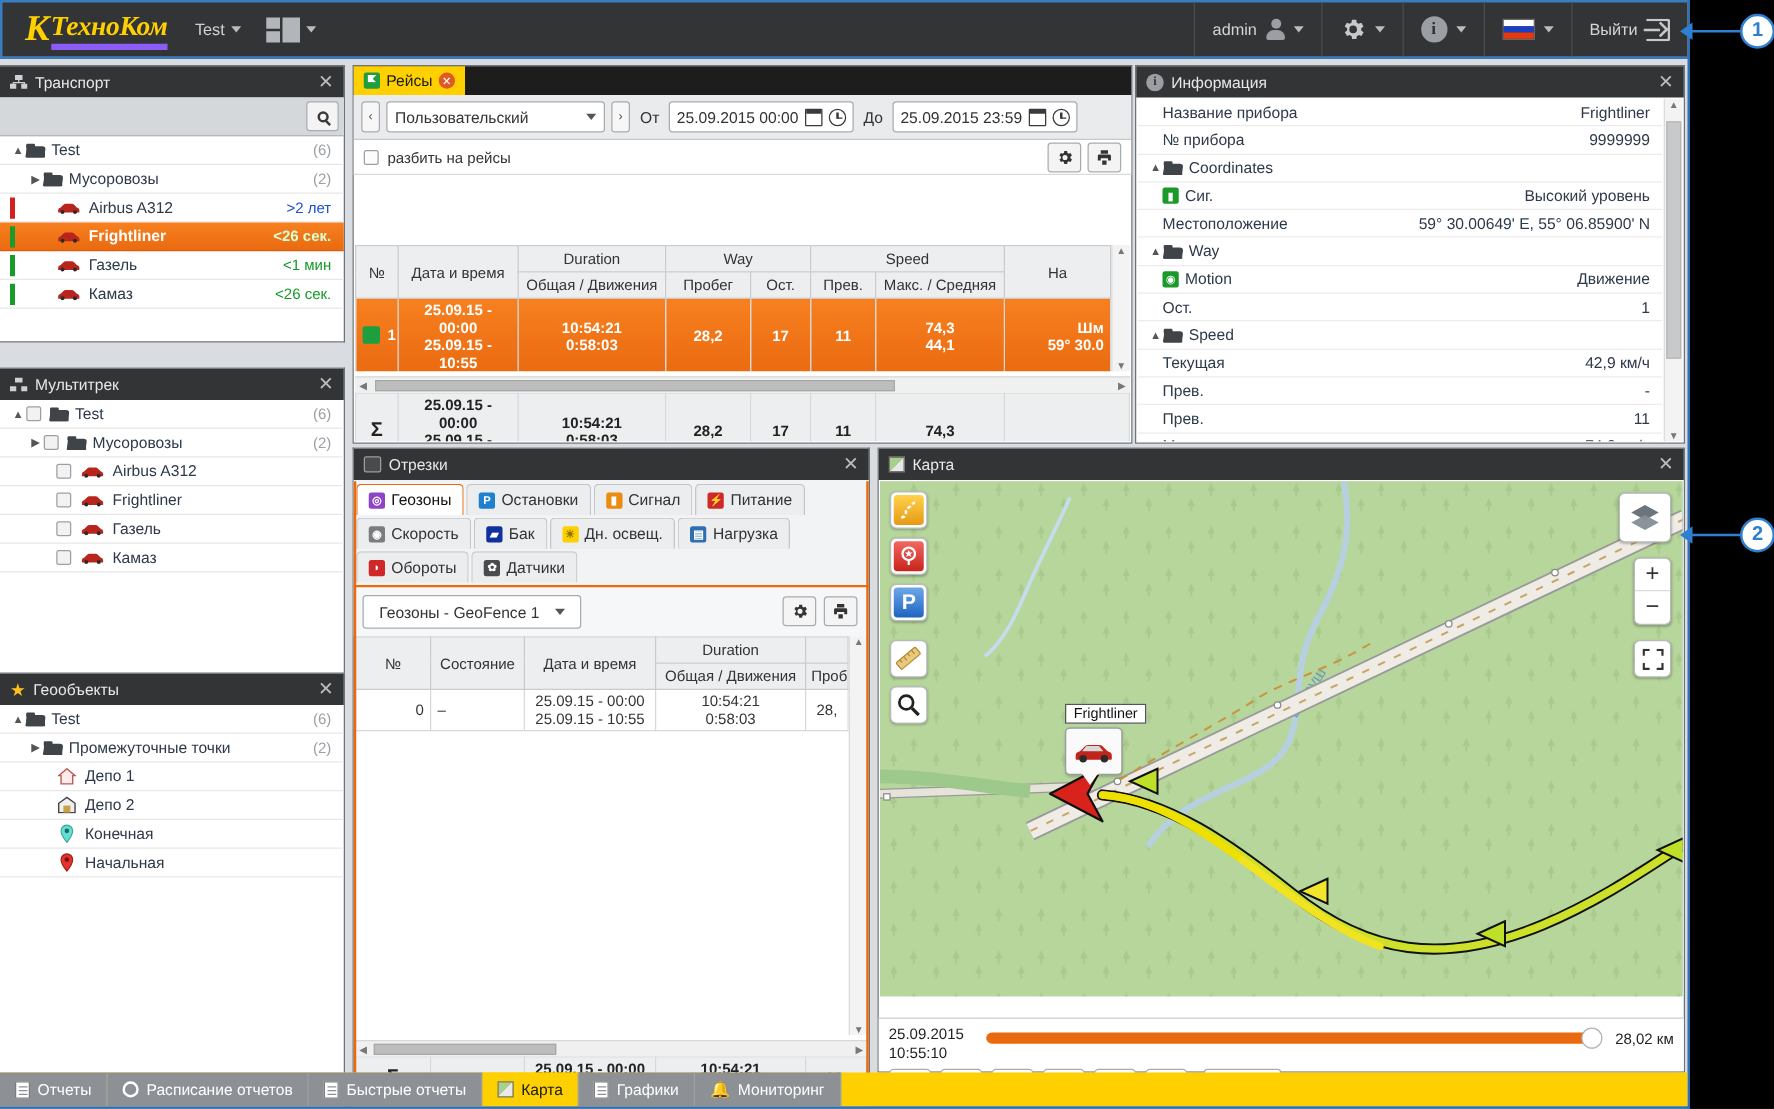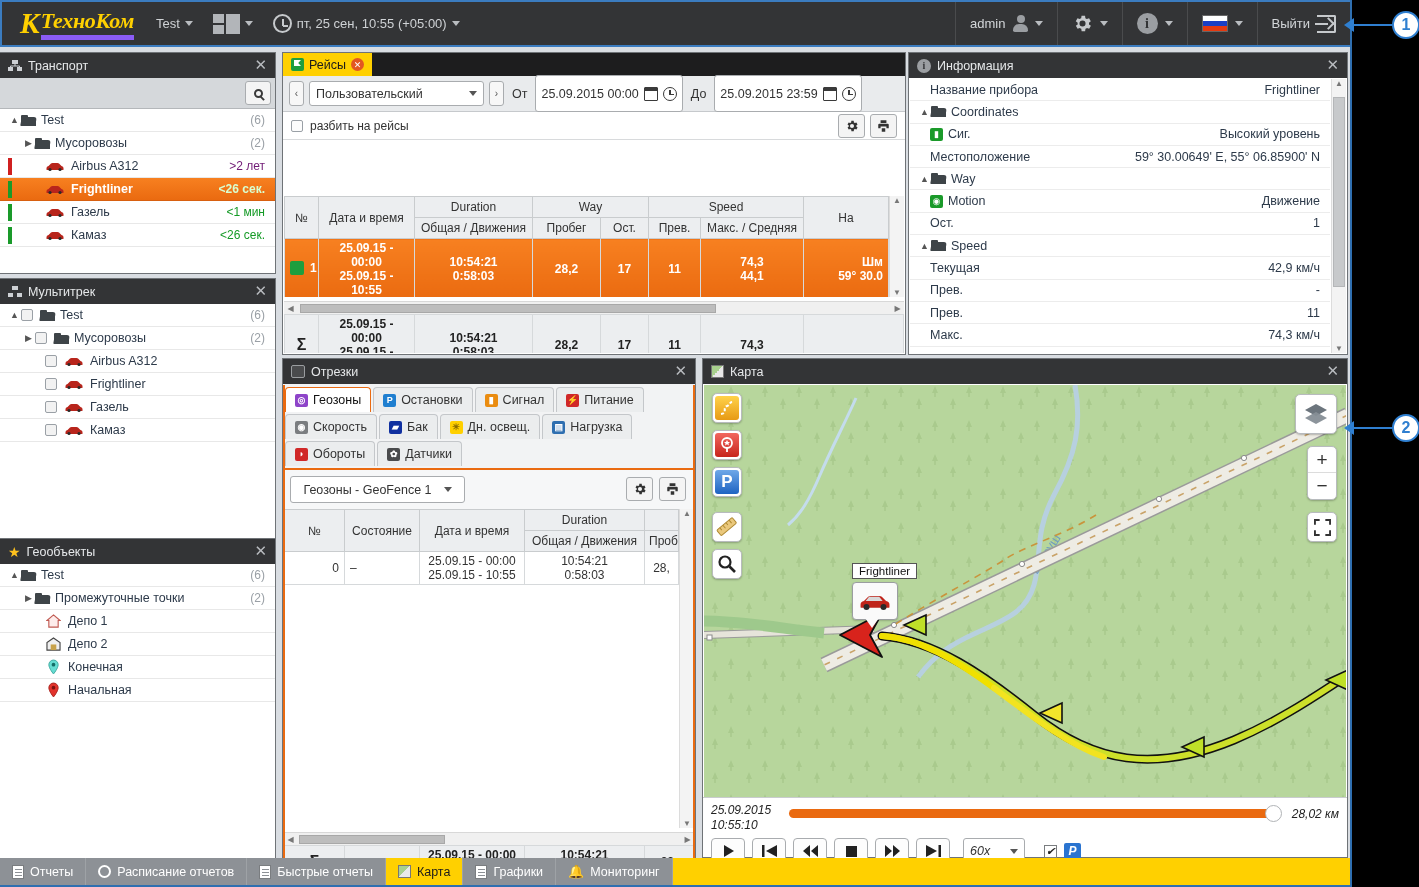--- a/index.html
+++ b/index.html
@@ -83,21 +83,21 @@
   }
   .trow.sel{ background:linear-gradient(#f78020,#ea6a10); color:#fff; font-weight:bold; border-bottom:1px solid #d86010; }
   .twist{ width:13px; text-align:center; color:#555; font-size:9px; flex:0 0 13px; }
   .folder{ width:15px;height:11px;margin-right:5px;flex:0 0 15px;position:relative; }
   .folder:before{content:"";position:absolute;left:0;top:0;width:7px;height:3px;background:#3e4448;border-radius:1px 1px 0 0;}
   .folder:after{content:"";position:absolute;left:0;top:2px;width:15px;height:9px;background:#3e4448;border-radius:1px 3px 1px 1px;transform:skewX(-10deg);}
   .carIc{ width:20px;height:12px;flex:0 0 20px;margin-right:6px;position:relative; }
   .tlabel{ flex:1; white-space:nowrap; overflow:hidden; }
   .tcount{ color:#9aa0a6; padding-right:10px; font-size:12px; }
   .tstat{ padding-right:10px; font-size:12px; }
-  .stat-red{ color:#701a75; }
+  .stat-red{ color:#1d4ed8; }
   .stat-green{ color:#159a26; }
   .trow.sel .stat-green{ color:#d9ffd0; }
   .lbar{ position:absolute; left:8px; top:3px; width:4px; height:17px; }
   .indent1{ padding-left:22px; } .indent2{ padding-left:32px; }
   .cbx{ width:12px;height:12px;border:1px solid #9aa0a6;background:#f2f2f2;border-radius:2px;margin-right:7px;flex:0 0 12px; }
 
   .searchbar{ height:31px; background:#d5d8db; border-bottom:1px solid #b4b7ba; position:relative; }
   .searchbtn{ position:absolute; right:4px; top:3px; width:26px;height:24px;background:#f4f4f4;border:1px solid #a9acaf;border-radius:3px;display:flex;align-items:center;justify-content:center;cursor:pointer; }
   .magn{ width:9px;height:9px;border:2px solid #3a3a3a;border-radius:50%;position:relative;display:inline-block; }
   .magn:after{content:"";position:absolute;right:-4px;bottom:-3px;width:6px;height:2px;background:#3a3a3a;transform:rotate(45deg);}
@@ -114,21 +114,21 @@
     padding:0 8px; font-size:12.5px; color:#1b1b1b; cursor:pointer;
   }
   .flagic{ width:13px;height:13px;background:#1e9e3e;border-radius:2px;position:relative;display:inline-block; }
   .flagic:after{content:"";position:absolute;left:3px;top:2px;width:7px;height:6px;background:#fff;clip-path:polygon(0 0,100% 0,60% 50%,100% 100%,0 100%);}
   .tabx{ width:13px;height:13px;border-radius:50%;background:#e25822;color:#fff;font-size:9px;display:flex;align-items:center;justify-content:center;cursor:pointer; }
 
   .toolrow{ height:36px; background:#e9ebed; border-bottom:1px solid #c6c9cc; display:flex; align-items:center; padding:0 6px; gap:5px; }
   .arrbtn{ width:15px;height:25px;background:#f7f7f7;border:1px solid #a9acaf;border-radius:3px;display:flex;align-items:center;justify-content:center;font-size:10px;color:#555;cursor:pointer; }
   .selbox{ height:25px;background:#fff;border:1px solid #a9acaf;border-radius:3px;display:flex;align-items:center;padding:0 6px;min-width:175px;justify-content:space-between;cursor:pointer;font-size:12.5px; }
   .lbl{ font-size:12.5px; color:#333; padding:0 3px; }
-  .datebox{ height:37px;background:#fff;border:1px solid #a9acaf;border-radius:3px;display:flex;align-items:center;padding:0 5px;gap:5px;font-size:12.5px; }
+  .datebox{ height:25px;background:#fff;border:1px solid #a9acaf;border-radius:3px;display:flex;align-items:center;padding:0 5px;gap:5px;font-size:12.5px; }
   .cal-ic{ width:14px;height:14px;border:1.5px solid #3a3a3a;border-radius:1px;position:relative;cursor:pointer; }
   .cal-ic:before{content:"";position:absolute;left:0;top:0;right:0;height:3px;background:#3a3a3a;}
   .cl-ic{ width:14px;height:14px;border:1.5px solid #3a3a3a;border-radius:50%;position:relative;cursor:pointer; }
   .cl-ic:before{content:"";position:absolute;left:5.5px;top:2px;width:1.5px;height:5px;background:#3a3a3a;}
   .cl-ic:after{content:"";position:absolute;left:6px;top:6px;width:4px;height:1.5px;background:#3a3a3a;}
 
   .chkrow{ height:28px; background:#fff; border-bottom:1px solid #d8dadc; display:flex; align-items:center; padding:0 8px; gap:7px; position:relative; }
   .chk{ width:12px;height:12px;border:1px solid #9aa0a6;background:#fcfcfc;border-radius:2px; }
   .iconbtn{ width:27px;height:24px;background:#f4f4f4;border:1px solid #a9acaf;border-radius:3px;display:flex;align-items:center;justify-content:center;cursor:pointer; }
 
@@ -206,25 +206,20 @@
       <div class="hdr-item">
         <span>Test</span>
         <span class="caret"></span>
       </div>
       <div class="hdr-item">
         <span class="layout-icon">
             <i></i>
             <i class="tall"></i>
             <i></i>
           </span>
-        <span class="caret"></span>
-      </div>
-      <div class="hdr-item">
-        <span class="clock-ic"></span>
-        <span>пт, 25 сен, 10:55 (+05:00)</span>
         <span class="caret"></span>
       </div>
     </div>
     <div class="hdr-right">
       <div class="hdr-cell">
         <span>admin</span>
         <span class="person-ic"></span>
         <span class="caret"></span>
       </div>
       <div class="hdr-cell">
@@ -332,21 +327,21 @@
               <path d="M3 15 q0 -3 4 -4 l5 -5 q1 -1 3 -1 h10 q2 0 3 1 l5 5 q4 1 4 4 v3 q0 1 -1 1 h-32 q-1 0 -1 -1 z" fill="#b8251c"></path>
               <circle cx="10" cy="18" r="3.2" fill="#2a2a2a"></circle>
               <circle cx="30" cy="18" r="3.2" fill="#2a2a2a"></circle>
             </svg></span>
           <span class="tlabel">Камаз</span>
           <span class="tstat stat-green">&lt;26 сек.</span>
         </div>
       </div>
   </div>
 
-  <div class="panel" style="left:0;top:278px;width:276px;height:300px;border-left:none;">
+  <div class="panel" style="left:0;top:294px;width:276px;height:300px;border-left:none;">
     <div class="ptitle">
       <span class="ic ic-transport">
         <svg width="14" height="12" viewBox="0 0 14 12">
             <rect x="4" y="0" width="6" height="4" fill="#cdd0d4"></rect>
             <rect x="0" y="7" width="5" height="4" fill="#cdd0d4"></rect>
             <rect x="9" y="7" width="5" height="4" fill="#cdd0d4"></rect>
           </svg>
       </span>
       <span>Мультитрек</span>
       <span class="x">✕</span>
@@ -621,20 +616,26 @@
       <span class="x">✕</span>
     </div>
     <div id="info-list" style="position:absolute;left:1px;top:26px;right:17px;bottom:1px;overflow:hidden;">
         <div class="inforow">
           <span style="display:inline-flex;align-items:center;flex:1;padding-left:8px">
             <span class="k">Название прибора</span>
           </span>
           <span class="v">Frightliner</span>
         </div>
         <div class="inforow">
+          <span style="display:inline-flex;align-items:center;flex:1;padding-left:8px">
+            <span class="k">№ прибора</span>
+          </span>
+          <span class="v">9999999</span>
+        </div>
+        <div class="inforow">
           <span class="twist" style="margin-left:-4px">▲</span>
           <span class="folder"><svg width="15" height="12" viewBox="0 0 15 12">
               <path d="M0 1h6l1.4 2H15v8H0z" fill="#3e4448"></path>
               <path d="M1 4h13l-1 6H0z" fill="#4e545a"></path>
             </svg></span>
           <span class="k">Coordinates</span>
         </div>
         <div class="inforow">
           <span style="display:inline-flex;align-items:center;flex:1;padding-left:8px">
             <span class="gicon" style="background:#1a9a2a">▮</span>
@@ -953,21 +954,21 @@
           <div>−</div>
         </div>
         <div class="mapbtn">
           <svg width="17" height="17" viewBox="0 0 18 18">
             <path d="M1 6V1h5M12 1h5v5M17 12v5h-5M6 17H1v-5" stroke="#333" stroke-width="2" fill="none"></path>
           </svg>
         </div>
       </div>
     </div>
 
-    <div class="playerbar" style="height:60px;font-style:italic;">
+    <div class="playerbar" style="height:43px;">
       <div style="display:flex;align-items:flex-start;padding:5px 8px 0 8px;">
         <div style="line-height:15px;font-size:12px;color:#222;min-width:70px;">
           <div>25.09.2015</div>
           <div>10:55:10</div>
         </div>
         <div style="flex:1;padding:6px 16px 0 8px;position:relative;">
           <div class="slider-track" id="prog-track" style="width: 100%;">
             <span class="slider-knob"></span>
           </div>
         </div>

